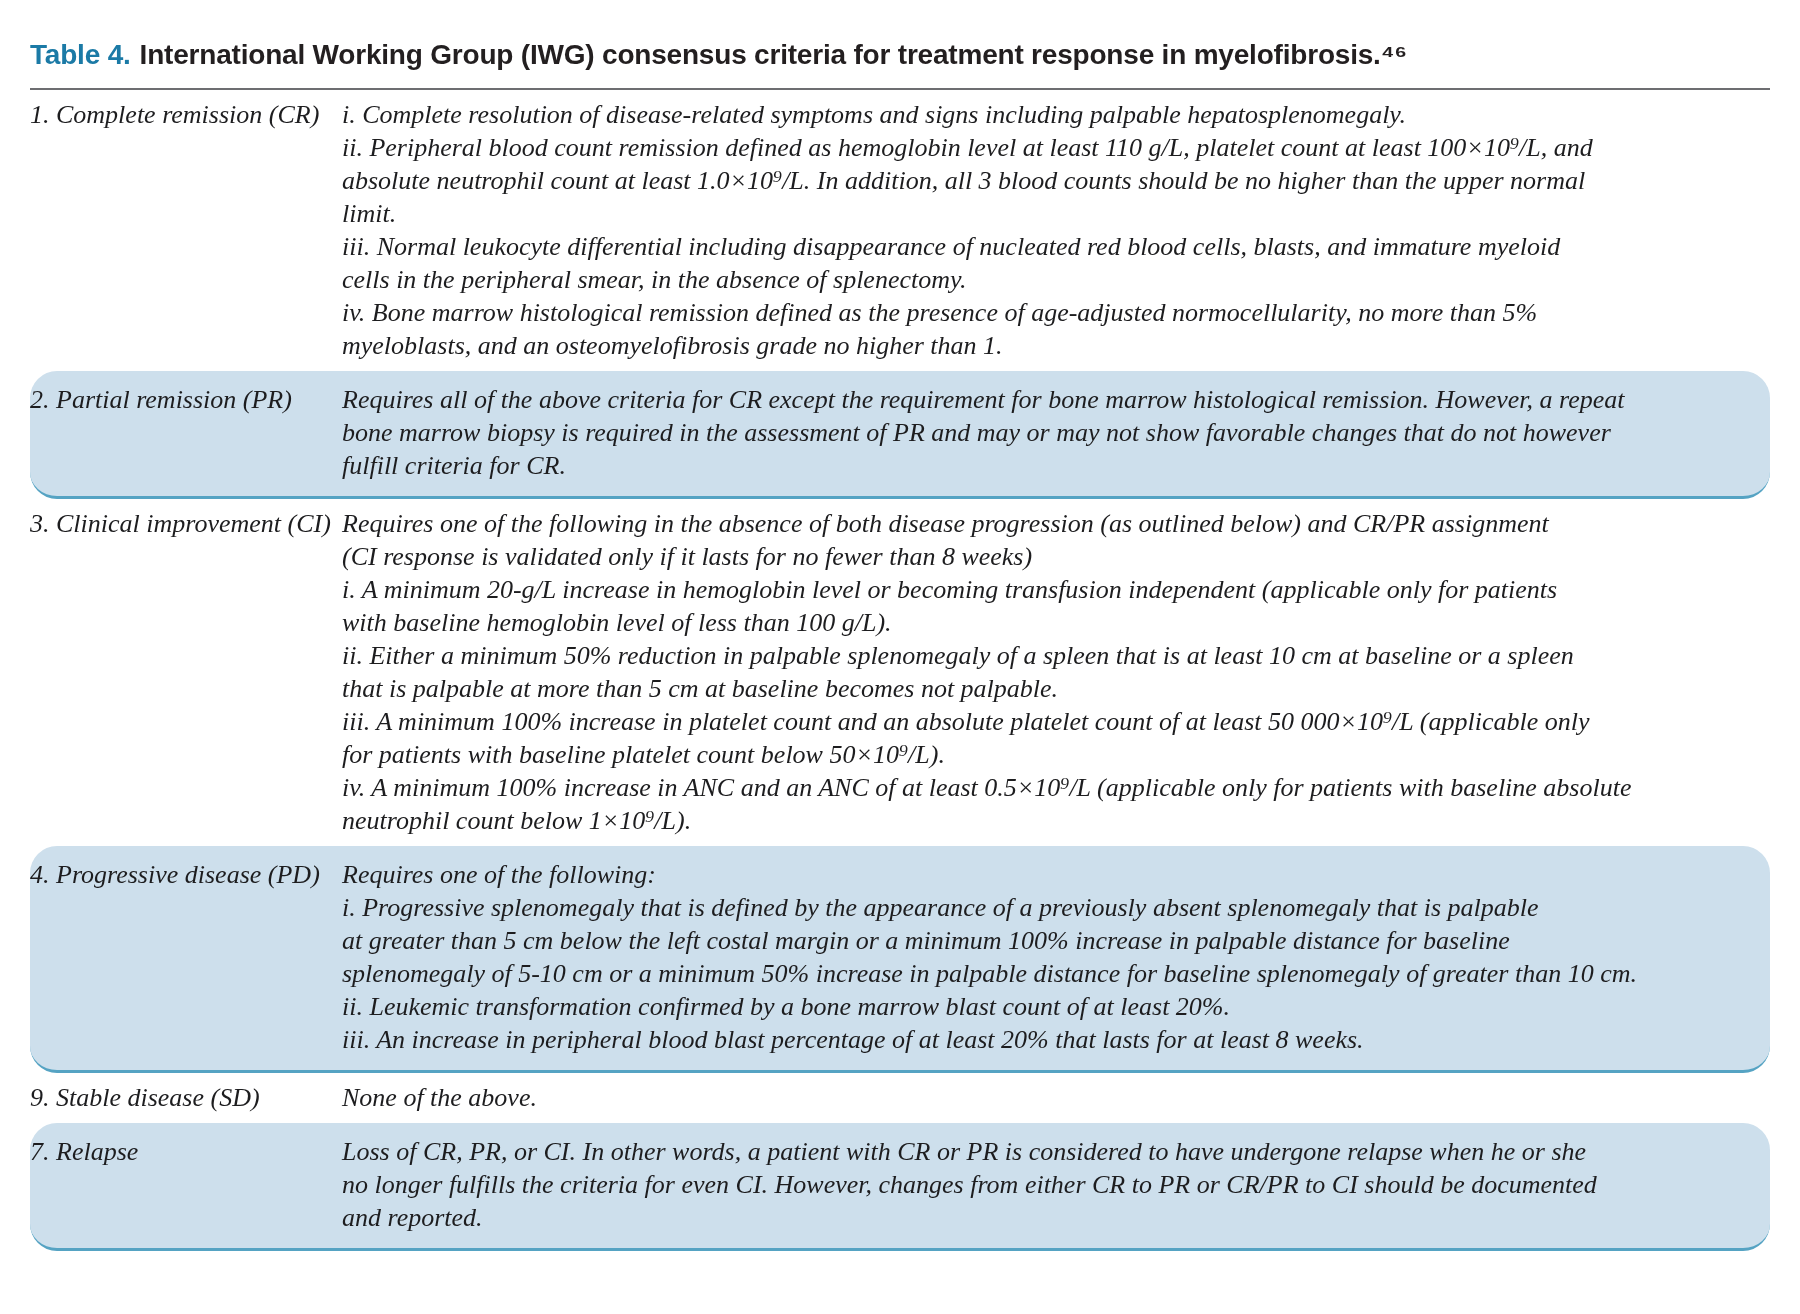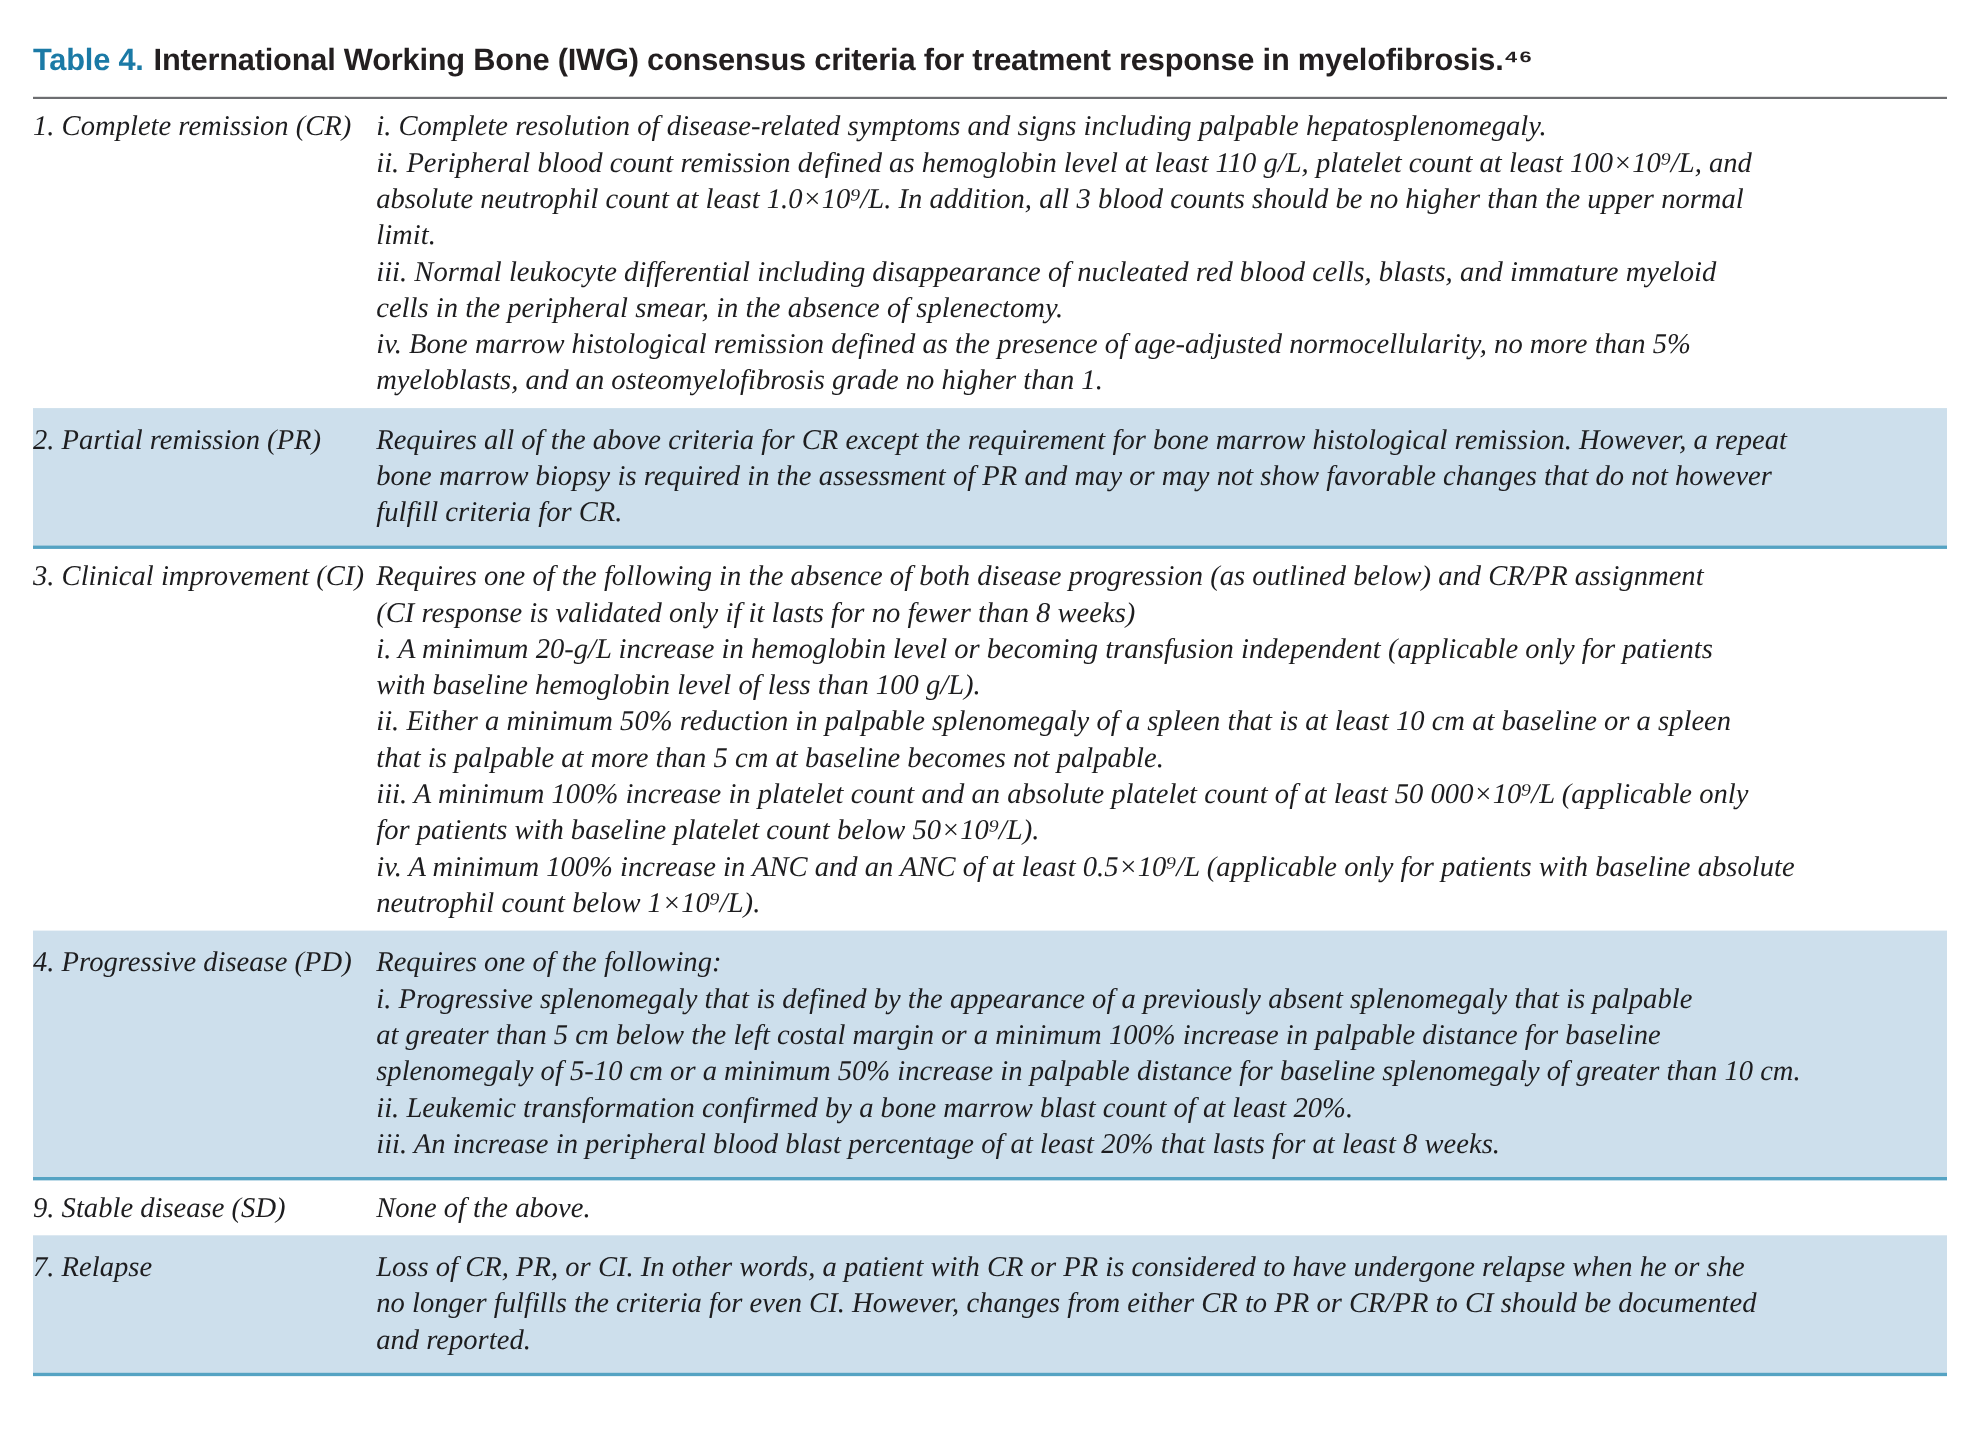--- a/index.html
+++ b/index.html
@@ -51,33 +51,34 @@
     box-sizing: border-box;
   }
   .t-row .criteria-cell {
     flex: 1 1 auto;
     white-space: pre-line;
     padding-right: 4px;
   }
   .t-row.shaded {
     background: #cddfec;
     border-bottom: 3px solid #55a3c3;
+    border-radius: 27px;
   }
   .t-row.shaded .cell {
     padding-top: 12px;
     padding-bottom: 14px;
   }
 </style>
 </head>
 <body>
 
 <div class="page">
 
   <div class="fig-title">
-    <span class="title-prefix">Table 4.</span><span>International Working Bone (IWG) consensus criteria for treatment response in myelofibrosis.⁴⁶</span>
+    <span class="title-prefix">Table 4.</span><span>International Working Group (IWG) consensus criteria for treatment response in myelofibrosis.⁴⁶</span>
   </div>
 
   <div class="criteria-table">
 
     <div class="t-row">
       <div class="cell category-cell">1. Complete remission (CR)</div>
       <div class="cell criteria-cell">i. Complete resolution of disease-related symptoms and signs including palpable hepatosplenomegaly.
 ii. Peripheral blood count remission defined as hemoglobin level at least 110 g/L, platelet count at least 100×10⁹/L, and
 absolute neutrophil count at least 1.0×10⁹/L. In addition, all 3 blood counts should be no higher than the upper normal
 limit.

